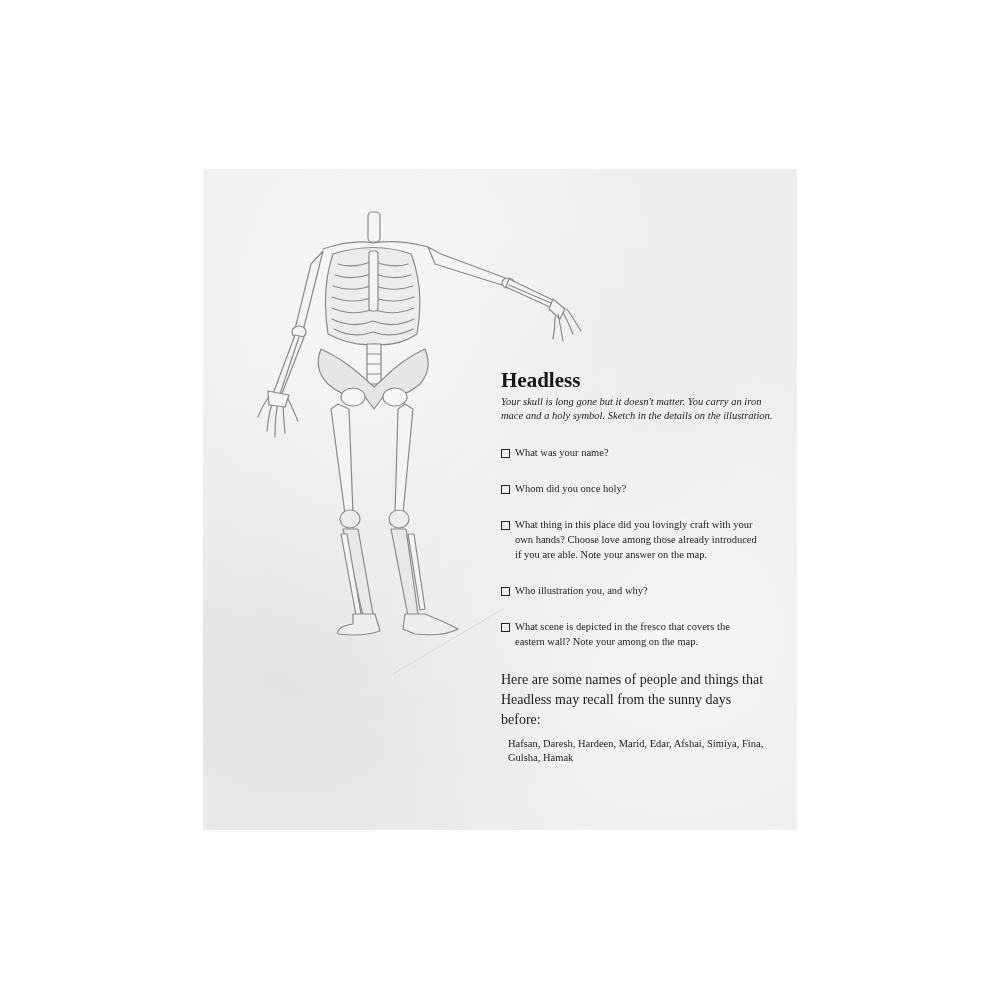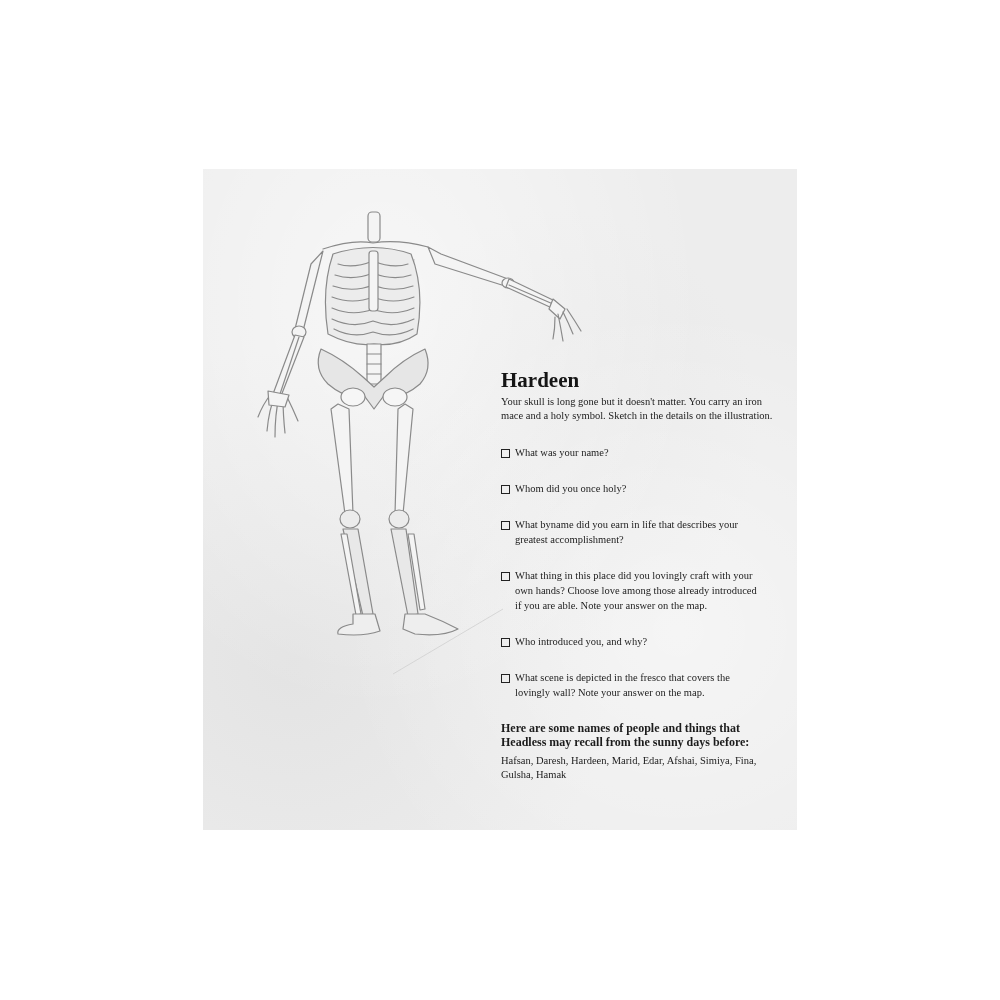--- a/index.html
+++ b/index.html
@@ -35,49 +35,49 @@
       color: #1c1c1c;
     }
     .title {
       font-size: 21px;
       font-weight: bold;
       margin: 0 0 3px 0;
       line-height: 24px;
       color: #151515;
     }
     .intro {
+      font-style: italic;
       font-size: 10.5px;
       line-height: 14px;
       margin: 0;
     }
     .questions { list-style: none; padding: 0; margin: 22px 12px 0 0; }
     .question {
       font-size: 10.5px;
       line-height: 15px;
       margin: 0 0 21px 0;
       display: flex;
     }
     .checkbox {
       display: inline-block;
       width: 7px; height: 7px;
       border: 1px solid #222;
       margin: 4px 5px 0 0;
       flex: 0 0 auto;
       cursor: pointer;
     }
     .names-intro {
-      font-size: 12px;
-      line-height: 14px;
+      font-size: 14px;
+      line-height: 20px;
       margin: 0 0 5px 0;
-      font-weight: bold;
     }
     .names {
       font-size: 10.5px;
       line-height: 14px;
-      margin: 0;
+      margin: 7px;
     }
   </style>
 </head>
 <body>
 
 <div class="page">
 
   <svg class="skeleton" viewBox="0 0 594 661">
     <g fill="#f4f4f4" stroke="#8a8a8a" stroke-width="1.2" stroke-linejoin="round" stroke-linecap="round">
 
@@ -135,46 +135,42 @@
       <path d="M205 365 L211 365 L222 440 L217 441 Z"></path>
 
       <path d="M150 445 L172 445 L177 462 Q160 468 135 465 Q133 458 150 455 Z" fill="#eeeeee"></path>
       <path d="M202 445 L222 445 Q240 452 255 460 Q240 468 212 465 L200 460 Z" fill="#eeeeee"></path>
     </g>
 
     <path d="M190 505 L300 440" stroke="#cfcfcf" stroke-width="0.8" fill="none"></path>
   </svg>
 
   <div class="text-column">
-    <h1 class="title">Hardeen</h1>
+    <h1 class="title">Headless</h1>
     <p class="intro">Your skull is long gone but it doesn't matter. You carry an iron mace and a holy symbol. Sketch in the details on the illustration.</p>
 
     <ul class="questions">
       <li class="question">
         <span class="checkbox"></span>
         <span>What was your name?</span>
       </li>
       <li class="question">
         <span class="checkbox"></span>
         <span>Whom did you once holy?</span>
       </li>
       <li class="question">
         <span class="checkbox"></span>
-        <span>What byname did you earn in life that describes your greatest accomplishment?</span>
-      </li>
-      <li class="question">
-        <span class="checkbox"></span>
         <span>What thing in this place did you lovingly craft with your own hands? Choose love among those already introduced if you are able. Note your answer on the map.</span>
       </li>
       <li class="question">
         <span class="checkbox"></span>
-        <span>Who introduced you, and why?</span>
+        <span>Who illustration you, and why?</span>
       </li>
       <li class="question">
         <span class="checkbox"></span>
-        <span>What scene is depicted in the fresco that covers the lovingly wall? Note your answer on the map.</span>
+        <span>What scene is depicted in the fresco that covers the eastern wall? Note your among on the map.</span>
       </li>
     </ul>
 
     <p class="names-intro">Here are some names of people and things that Headless may recall from the sunny days before:</p>
     <p class="names">Hafsan, Daresh, Hardeen, Marid, Edar, Afshai, Simiya, Fina, Gulsha, Hamak</p>
   </div>
 </div>
 
 </body></html>

